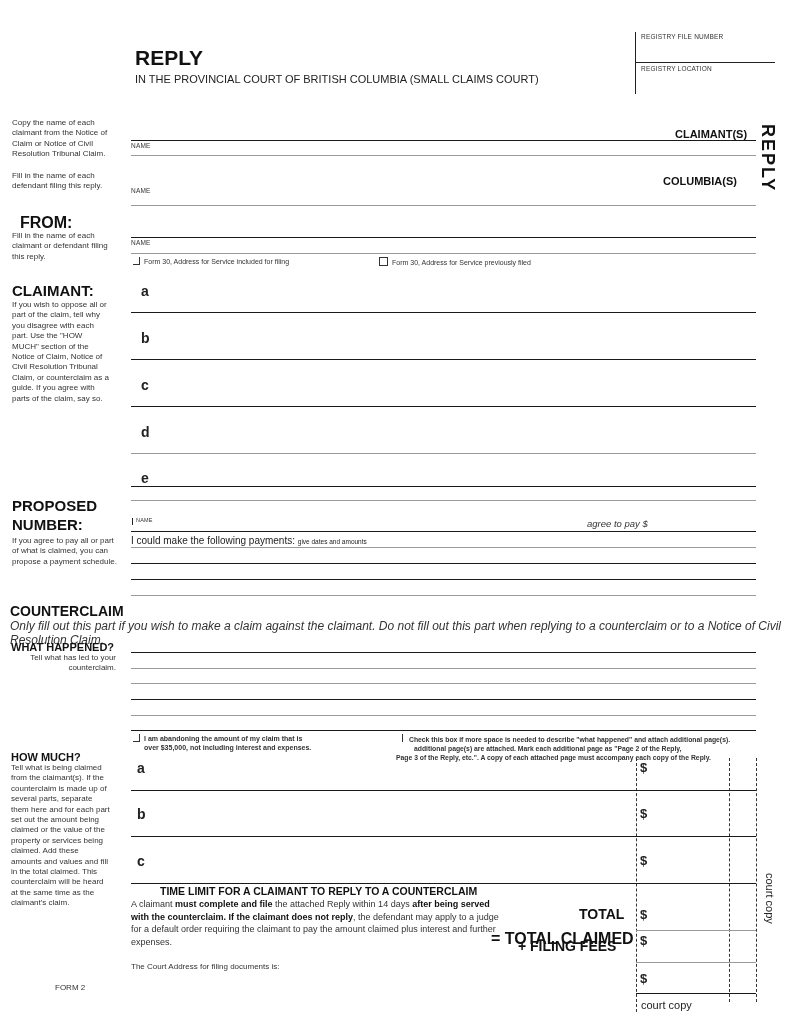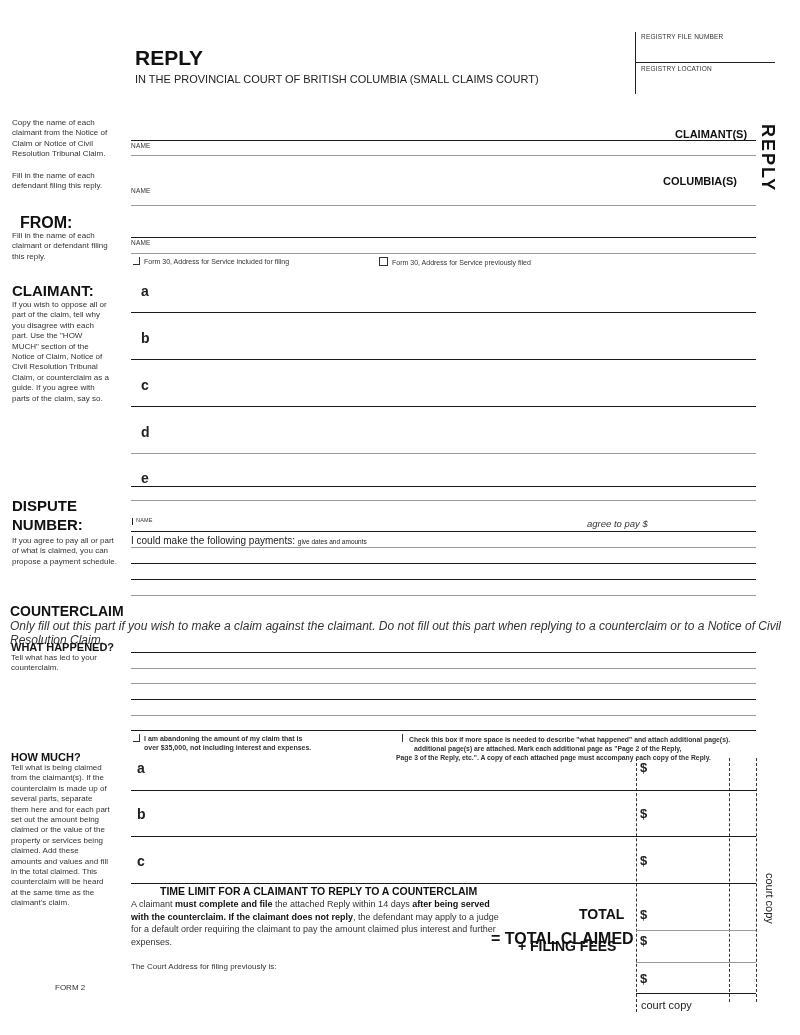--- a/index.html
+++ b/index.html
@@ -80,21 +80,21 @@
 <div class="hl dark" style="left:131px; top:406px; width:625px;"></div>
 
 <div class="abs letter" style="left:141px; top:424px;">d</div>
 <div class="abs" style="left:155px; top:410px; width:600px; height:40px;"></div>
 <div class="hl grey" style="left:131px; top:453px; width:625px;"></div>
 
 <div class="abs letter" style="left:141px; top:470px;">e</div>
 <div class="abs" style="left:155px; top:457px; width:600px; height:27px;"></div>
 <div class="hl dark" style="left:131px; top:486px; width:625px;"></div>
 
-<div class="abs h-big" style="left:12px; top:497px; font-size:15px;">DISPUTE</div>
+<div class="abs h-big" style="left:12px; top:497px; font-size:15px;">PROPOSED</div>
 <div class="abs h-big" style="left:12px; top:516px; font-size:15px;">NUMBER:</div>
 <div class="abs side" style="left:12px; top:536px; width:105px;">If you agree to pay all or part of what is claimed, you can propose a payment schedule.</div>
 
 <div class="hl grey" style="left:131px; top:500px; width:625px;"></div>
 <div class="vl" style="left:132px; top:518px; height:7px;"></div>
 <div class="abs tiny" style="left:136px; top:517px; font-size:5.5px;">NAME</div>
 <div class="abs" style="left:160px; top:510px; width:420px; height:18px;"></div>
 <div class="abs" style="left:587px; top:518px; font-size:9.5px; color:#333;font-style:italic;">agree to pay $</div>
 <div class="abs" style="left:655px; top:510px; width:100px; height:18px;"></div>
 <div class="hl dark" style="left:131px; top:531px; width:625px;"></div>
@@ -102,21 +102,21 @@
 <div class="hl grey" style="left:131px; top:547px; width:625px;"></div>
 <div class="abs" style="left:131px; top:549px; width:625px; height:45px;"></div>
 <div class="hl dark" style="left:131px; top:563px; width:625px;"></div>
 <div class="hl dark" style="left:131px; top:579px; width:625px;"></div>
 <div class="hl grey" style="left:131px; top:595px; width:625px;"></div>
 
 <div class="abs h-big" style="left:10px; top:602px; font-size:14px;">COUNTERCLAIM</div>
 <div class="abs" style="left:10px; top:619px; font-size:12px; color:#333;font-style:italic;">Only fill out this part if you wish to make a claim against the claimant.  Do not fill out this part when replying to a counterclaim or to a Notice of Civil Resolution Claim.</div>
 
 <div class="abs h-med" style="left:11px; top:641px;">WHAT HAPPENED?</div>
-<div class="abs side" style="left:11px; top:653px; width:105px;">Tell what has led to your counterclaim.</div>
+<div class="abs side" style="left:11px; top:653px; width:105px;text-align:right;">Tell what has led to your counterclaim.</div>
 <div class="abs" style="left:131px; top:646px; width:625px; height:84px;"></div>
 <div class="hl dark" style="left:131px; top:652px; width:625px;"></div>
 <div class="hl grey" style="left:131px; top:668px; width:625px;"></div>
 <div class="hl grey" style="left:131px; top:683px; width:625px;"></div>
 <div class="hl dark" style="left:131px; top:699px; width:625px;"></div>
 <div class="hl grey" style="left:131px; top:715px; width:625px;"></div>
 <div class="hl dark" style="left:131px; top:730px; width:625px;"></div>
 
 <div class="abs small" style="left:133px; top:734px; font-size:7px; font-weight:bold; color:#333; line-height:9px;">
   <span class="cb-open"></span><span>I am abandoning the amount of my claim that is</span><br>
@@ -151,21 +151,21 @@
 <div class="abs letter" style="left:137px; top:853px;">c</div>
 <div class="abs" style="left:155px; top:840px; width:475px; height:40px;"></div>
 <div class="abs dollar" style="left:640px; top:853px;">$</div>
 <div class="abs" style="left:652px; top:840px; width:75px; height:40px;"></div>
 <div class="hl dark" style="left:131px; top:883px; width:625px;"></div>
 
 <div class="abs" style="left:764px; top:873px; writing-mode:vertical-rl; font-size:11px; color:#222;">court copy</div>
 
 <div class="abs" style="left:140px; top:885px; font-weight:bold; font-size:10.5px; color:#111;margin-left:20px;">TIME LIMIT FOR A CLAIMANT TO REPLY TO A COUNTERCLAIM</div>
 <div class="abs" style="left:131px; top:898px; width:375px; font-size:9px; line-height:12.5px; color:#333;"><span>A claimant </span><b style="color:#111;">must complete and file</b><span> the attached Reply within 14 days </span><b style="color:#111;">after being served with the counterclaim. If the claimant does not reply</b><span>, the defendant may apply to a judge for a default order requiring the claimant to pay the amount claimed plus interest and further expenses.</span></div>
-<div class="abs" style="left:131px; top:962px; font-size:8px; color:#333;">The Court Address for filing previously is:</div>
+<div class="abs" style="left:131px; top:962px; font-size:8px; color:#333;">The Court Address for filing documents is:</div>
 <div class="abs" style="left:131px; top:973px; width:350px; height:30px;"></div>
 
 <div class="abs" style="left:579px; top:906px; font-weight:bold; font-size:14px; color:#111;">TOTAL</div>
 <div class="abs dollar" style="left:640px; top:907px;">$</div>
 <div class="abs" style="left:652px; top:900px; width:75px; height:28px;"></div>
 <div class="hl grey" style="left:636px; top:930px; width:120px;"></div>
 
 <div class="abs" style="left:518px; top:938px; font-weight:bold; font-size:14px; color:#111;">+ FILING FEES</div>
 <div class="abs dollar" style="left:640px; top:933px;">$</div>
 <div class="abs" style="left:652px; top:932px; width:75px; height:28px;"></div>

